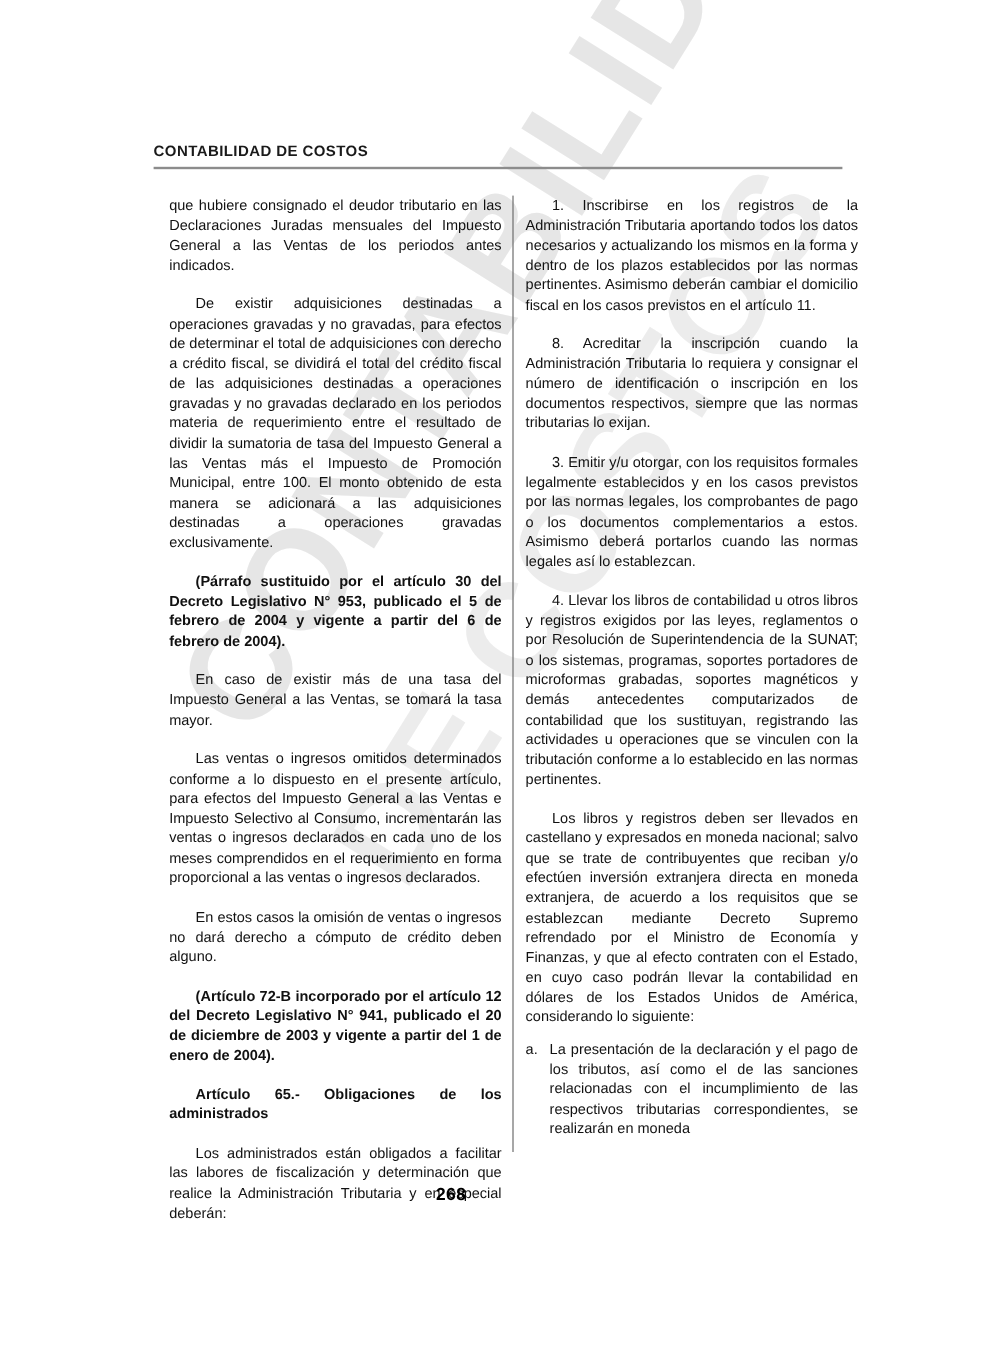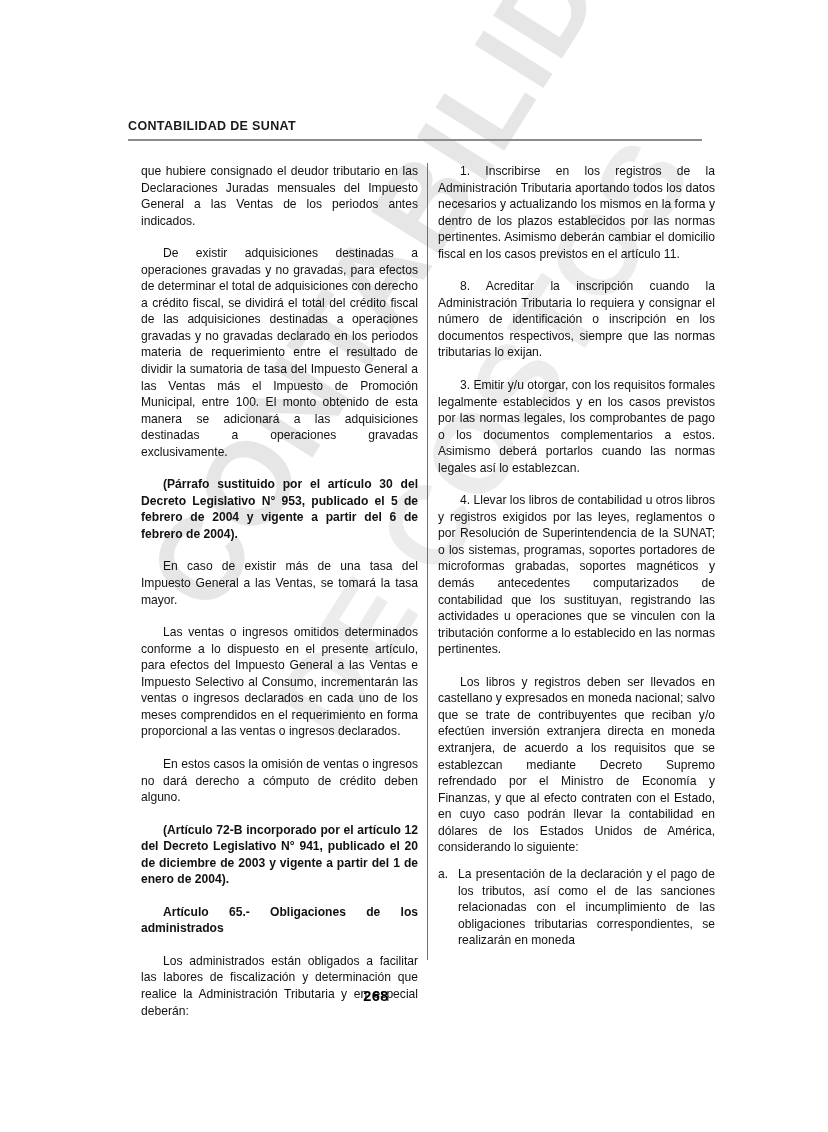--- a/index.html
+++ b/index.html
@@ -158,21 +158,21 @@
 <body>
 
 <div class="page">
 
   <div class="watermark-layer">
     <div class="watermark">CONTABILIDAD</div>
     <div class="watermark w2">DE COSTOS</div>
   </div>
 
   <div class="runhead">
-    <div class="runhead-title">CONTABILIDAD DE SUNAT</div>
+    <div class="runhead-title">CONTABILIDAD DE COSTOS</div>
     <div class="runhead-rule"></div>
   </div>
 
   <div class="columns">
 
     <div class="col-divider"></div>
 
     <div class="col col-left">
       <p class="para indent noindent">que hubiere consignado el deudor tributario en las Declaraciones Juradas mensuales del Impuesto General a las Ventas de los periodos antes indicados.</p>
       <p class="para indent">De existir adquisiciones destinadas a operaciones gravadas y no gravadas, para efectos de determinar el total de adquisiciones con derecho a crédito fiscal, se dividirá el total del crédito fiscal de las adquisiciones destinadas a operaciones gravadas y no gravadas declarado en los periodos materia de requerimiento entre el resultado de dividir la sumatoria de tasa del Impuesto General a las Ventas más el Impuesto de Promoción Municipal, entre 100. El monto obtenido de esta manera se adicionará a las adquisiciones destinadas a operaciones gravadas exclusivamente.</p>
@@ -187,21 +187,21 @@
 
     <div class="col col-right">
       <p class="para indent">1. Inscribirse en los registros de la Administración Tributaria aportando todos los datos necesarios y actualizando los mismos en la forma y dentro de los plazos establecidos por las normas pertinentes. Asimismo deberán cambiar el domicilio fiscal en los casos previstos en el artículo 11.</p>
       <p class="para indent">8. Acreditar la inscripción cuando la Administración Tributaria lo requiera y consignar el número de identificación o inscripción en los documentos respectivos, siempre que las normas tributarias lo exijan.</p>
       <p class="para indent">3. Emitir y/u otorgar, con los requisitos formales legalmente establecidos y en los casos previstos por las normas legales, los comprobantes de pago o los documentos complementarios a estos. Asimismo deberá portarlos cuando las normas legales así lo establezcan.</p>
       <p class="para indent">4. Llevar los libros de contabilidad u otros libros y registros exigidos por las leyes, reglamentos o por Resolución de Superintendencia de la SUNAT; o los sistemas, programas, soportes portadores de microformas grabadas, soportes magnéticos y demás antecedentes computarizados de contabilidad que los sustituyan, registrando las actividades u operaciones que se vinculen con la tributación conforme a lo establecido en las normas pertinentes.</p>
       <p class="para indent">Los libros y registros deben ser llevados en castellano y expresados en moneda nacional; salvo que se trate de contribuyentes que reciban y/o efectúen inversión extranjera directa en moneda extranjera, de acuerdo a los requisitos que se establezcan mediante Decreto Supremo refrendado por el Ministro de Economía y Finanzas, y que al efecto contraten con el Estado, en cuyo caso podrán llevar la contabilidad en dólares de los Estados Unidos de América, considerando lo siguiente:</p>
 
       <div class="lettered">
         <span class="marker">a.</span>
-        <span class="ltext">La presentación de la declaración y el pago de los tributos, así como el de las sanciones relacionadas con el incumplimiento de las obligaciones tributarias correspondientes, se realizarán en moneda</span>
+        <span class="ltext">La presentación de la declaración y el pago de los tributos, así como el de las sanciones relacionadas con el incumplimiento de las respectivos tributarias correspondientes, se realizarán en moneda</span>
       </div>
     </div>
 
   </div>
 
   <div class="folio">268</div>
 
 </div>
 
 </body></html>

